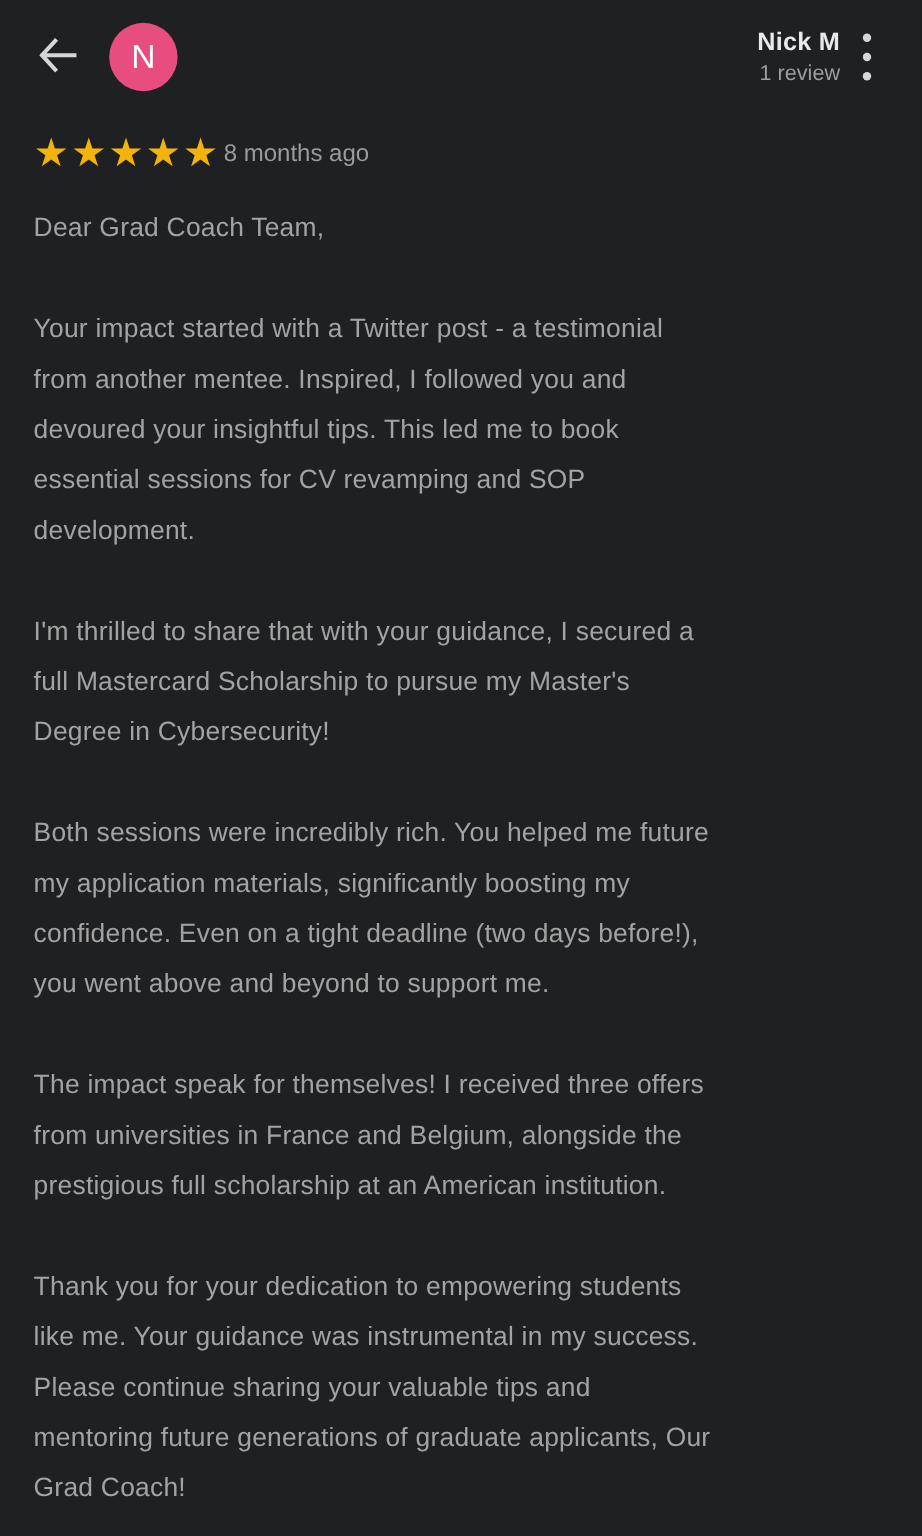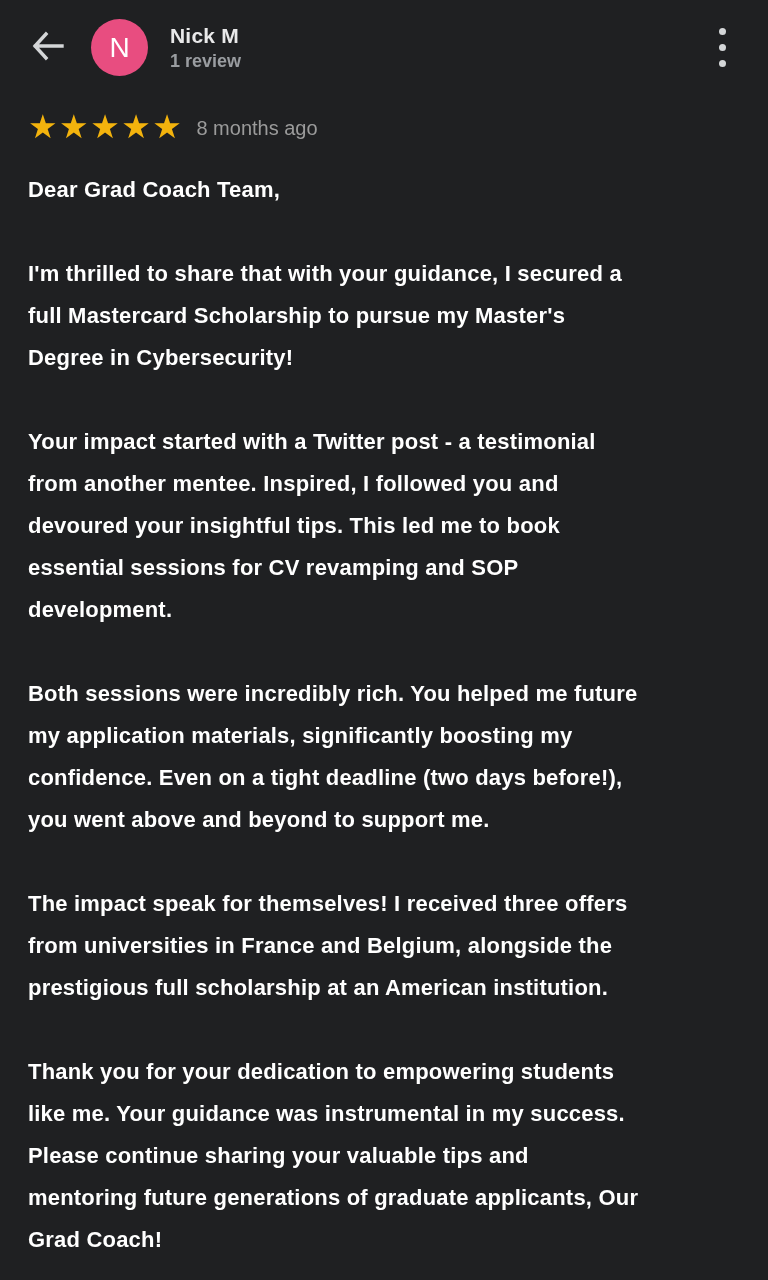--- a/index.html
+++ b/index.html
@@ -28,32 +28,31 @@
   .avatar {
     width: 57px; height: 57px;
     border-radius: 50%;
     display: flex; align-items: center; justify-content: center;
     color: #ffffff;
     font-size: 28px;
     font-weight: 400;
     margin-left: 21px;
     flex: 0 0 auto;
   }
-  .name-block { margin-left: 22px; flex: 1 1 auto; }
+  .name-block { margin-left: 22px; flex: 1 1 auto; text-align: right; }
   .reviewer-name {
     color: #e9e9ea;
     font-size: 21px;
     font-weight: 700;
     letter-spacing: 0.2px;
   }
   .reviewer-meta {
     color: #9a9da1;
     font-size: 18px;
     margin-top: 3px;
-    font-weight: bold;
   }
   .overflow-btn {
     width: 44px; height: 52px;
     display: flex; flex-direction: column;
     align-items: center; justify-content: center;
     gap: 9px;
     background: transparent; border: none; cursor: pointer;
     flex: 0 0 auto;
   }
   .overflow-btn .dot {
@@ -72,36 +71,35 @@
   .stars {
     font-size: 33px;
     letter-spacing: 1.5px;
     line-height: 1;
     position: relative;
     top: -2px;
   }
   .review-date {
     color: #9b9b9b;
     font-size: 20px;
-    margin-left: 13px;
+    margin-left: 3px;
   }
 
   
   .review-body {
     padding: 0 28px;
     margin-top: 22px;
   }
   .review-body p {
     white-space: pre-line;
     font-size: 22px;
     line-height: 42px;
-    color: #ffffff;
+    color: #a3a3a3;
     letter-spacing: 0.2px;
     margin-bottom: 42px;
-    font-weight: bold;
   }
   .review-body p:last-child { margin-bottom: 0; }
 </style>
 </head>
 <body>
 
 <div class="screen">
 
   <div class="header">
     <button class="back-btn">
@@ -130,28 +128,28 @@
     </button>
   </div>
 
   <div class="rating-row">
     <span class="stars" style="color:#f3b30d">★★★★★</span>
     <span class="review-date">8 months ago</span>
   </div>
 
   <div class="review-body">
     <p>Dear Grad Coach Team,</p>
-    <p>I'm thrilled to share that with your guidance, I secured a
-full Mastercard Scholarship to pursue my Master's
-Degree in Cybersecurity!</p>
     <p>Your impact started with a Twitter post - a testimonial
 from another mentee. Inspired, I followed you and
 devoured your insightful tips. This led me to book
 essential sessions for CV revamping and SOP
 development.</p>
+    <p>I'm thrilled to share that with your guidance, I secured a
+full Mastercard Scholarship to pursue my Master's
+Degree in Cybersecurity!</p>
     <p>Both sessions were incredibly rich. You helped me future
 my application materials, significantly boosting my
 confidence. Even on a tight deadline (two days before!),
 you went above and beyond to support me.</p>
     <p>The impact speak for themselves! I received three offers
 from universities in France and Belgium, alongside the
 prestigious full scholarship at an American institution.</p>
     <p>Thank you for your dedication to empowering students
 like me. Your guidance was instrumental in my success.
 Please continue sharing your valuable tips and

